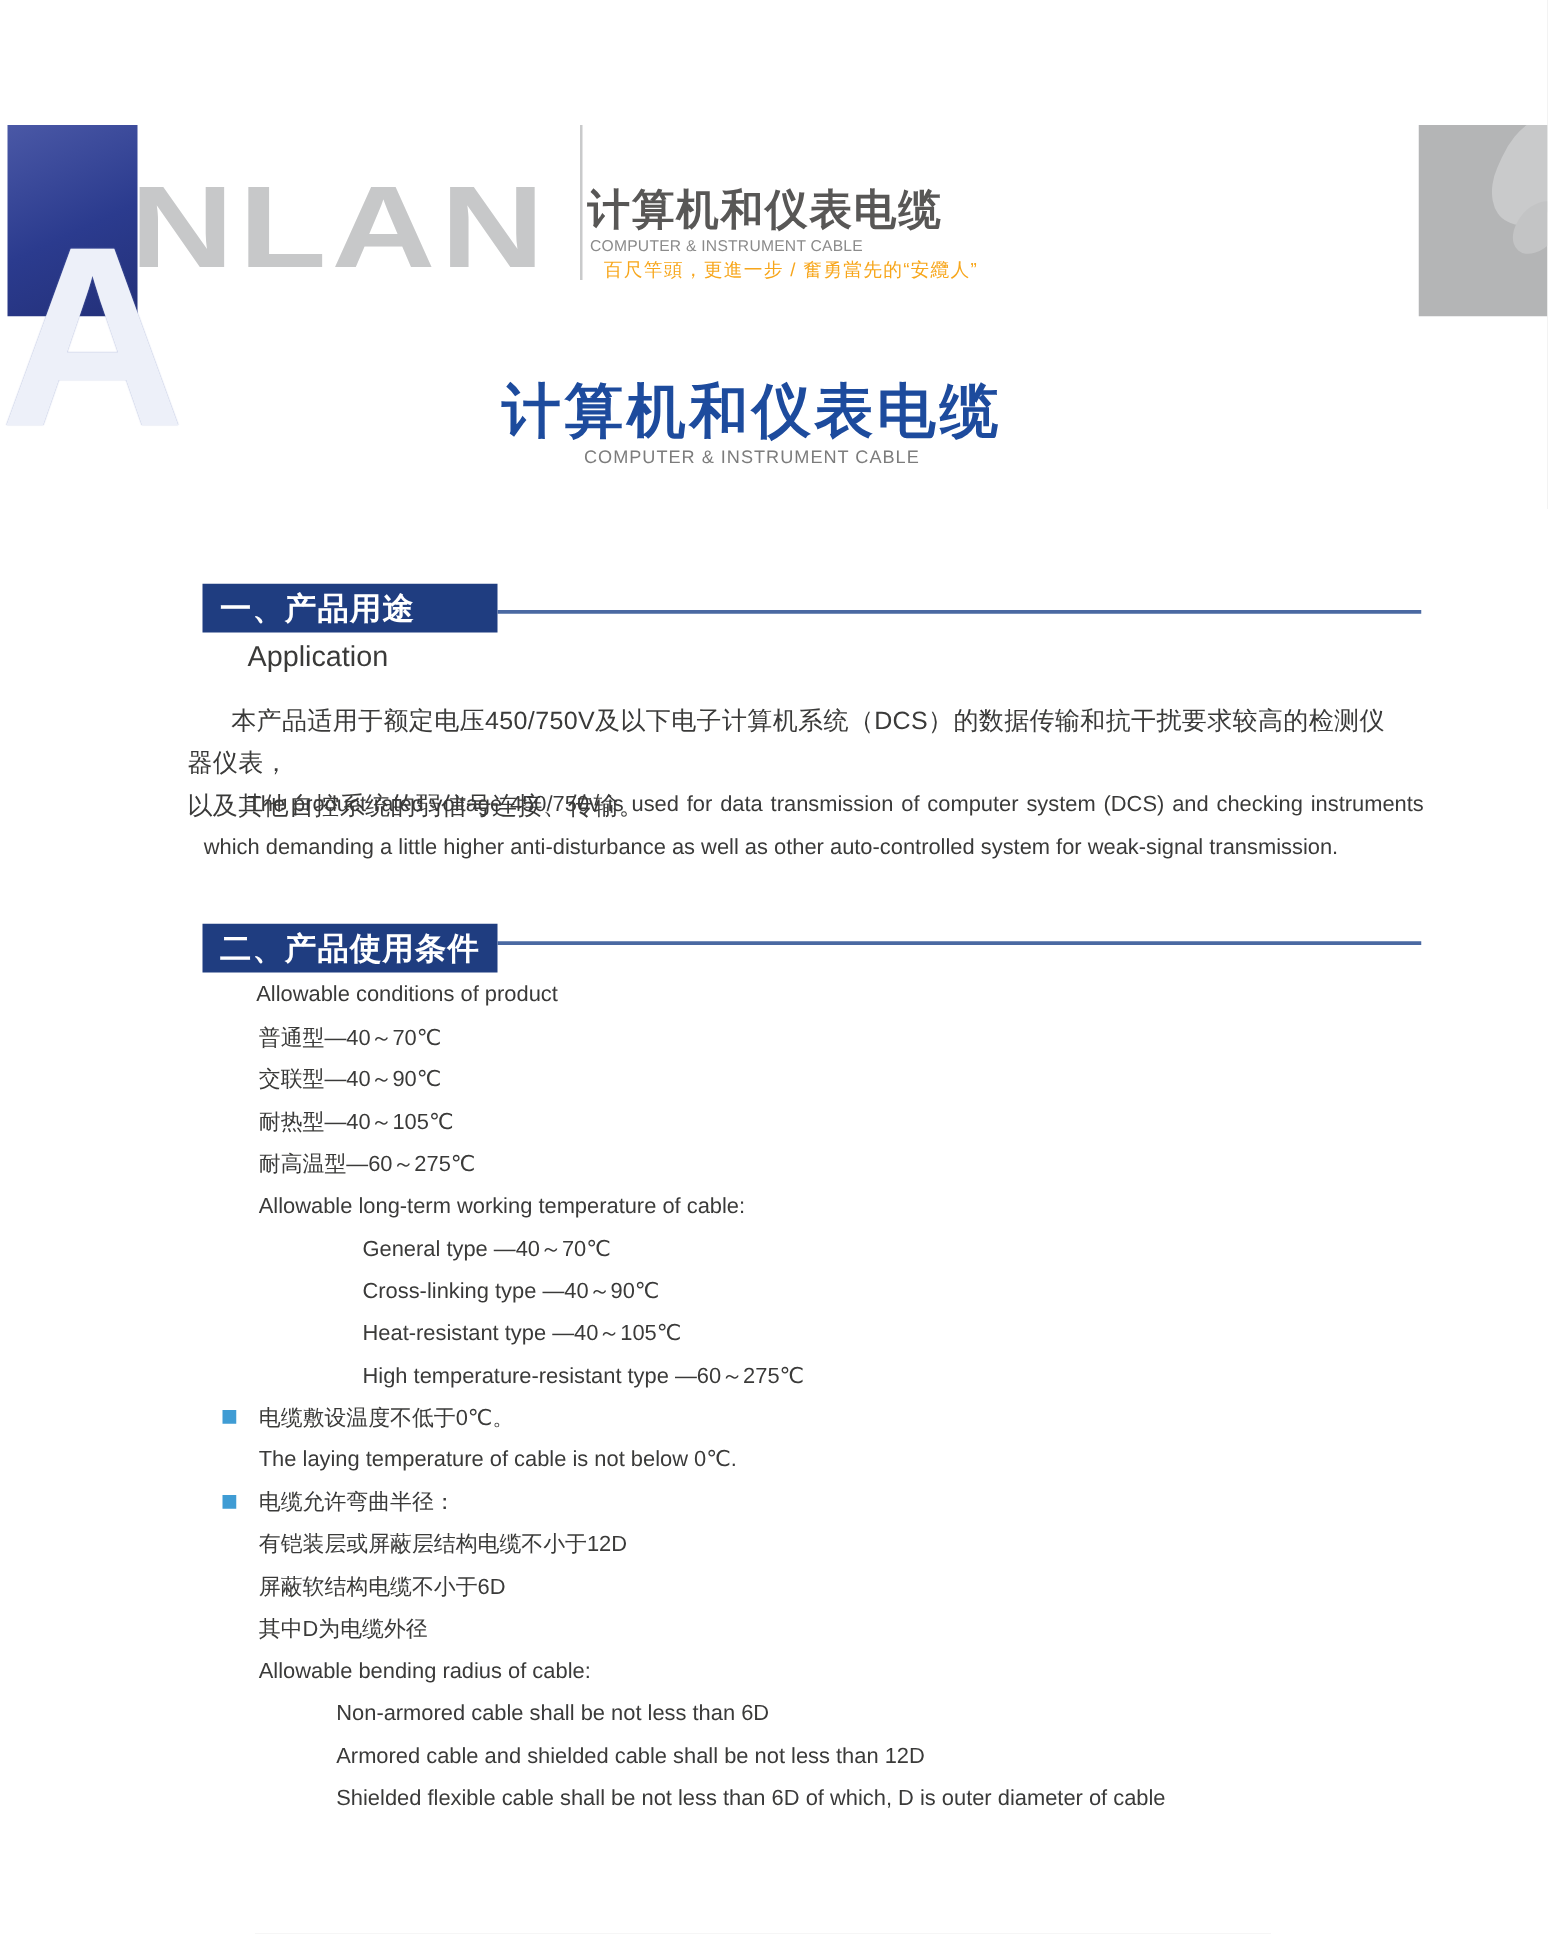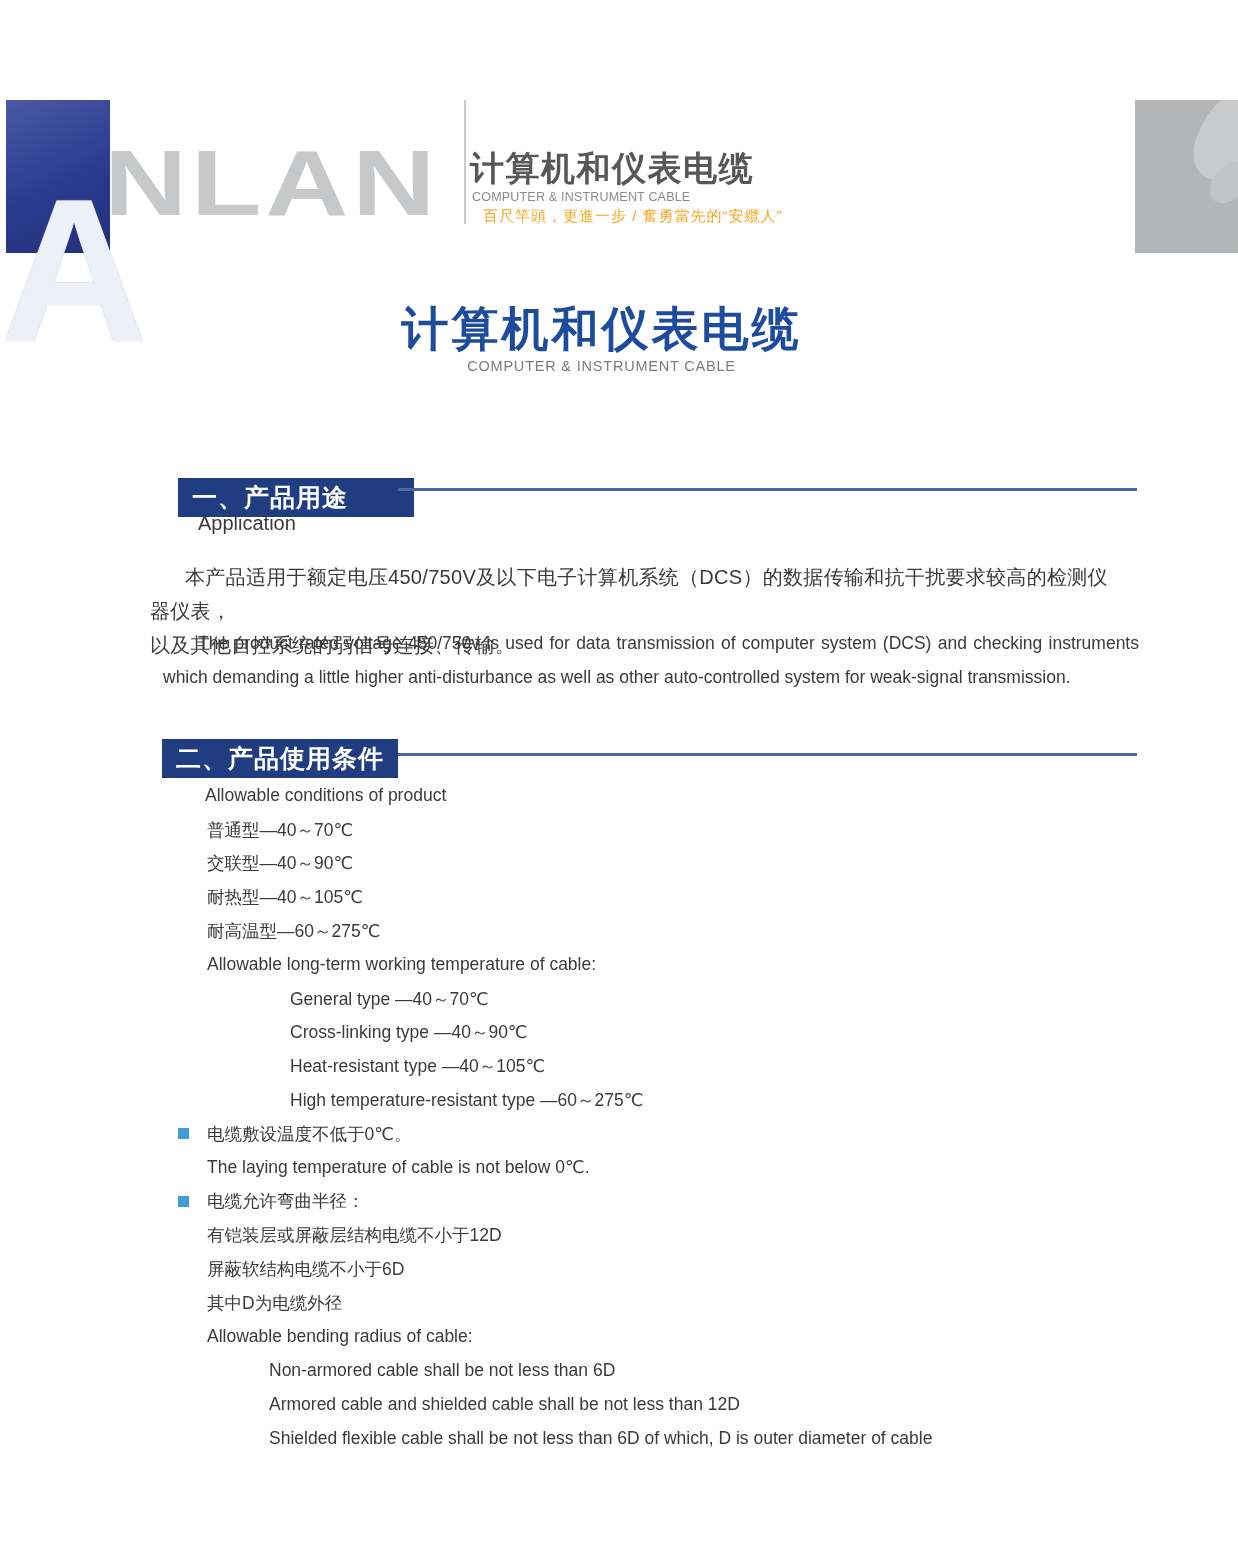--- a/index.html
+++ b/index.html
@@ -43,25 +43,25 @@
   .hero-sub   { position:absolute; left:0; top:358px; width:1203px; text-align:center; font-size:14.5px; color:#7c7c7c; letter-spacing:0.8px; }
 
   
   .sec-box {
     position:absolute; left:162px; width:236px; height:39px;
     background:#1f3d80; color:#ffffff; font-size:25px; font-weight:bold;
     letter-spacing:1px; display:flex; align-items:center; padding-left:14px;
     white-space:nowrap;
   }
   .sec-rule { position:absolute; left:398px; width:739px; height:3px; background:#4a69a2; }
-  #sec1-box  { top:478px;margin-left:16px; } #sec1-rule { top:488px; }
+  #sec1-box  { top:467px; } #sec1-rule { top:488px; }
   #sec2-box  { top:739px; } #sec2-rule { top:753px; }
 
   
-  .app-label { position:absolute; left:198px; top:512px; font-size:20px;text-align:center; }
+  .app-label { position:absolute; left:198px; top:512px; font-size:23px;text-align:center; }
   .para-zh { position:absolute; left:150px; top:560px; width:976px; font-size:20px; line-height:34px; letter-spacing:0.3px; }
   .para-zh .pline.first { text-indent:35px; }
   .para-en {
     position:absolute; left:163px; top:626px; width:976px;
     font-size:17.5px; line-height:34px; text-align:justify; text-indent:35px;
   }
 
   
   .s2-lines { position:absolute; left:163px; top:779px; width:1010px; font-size:17.5px; }
   .line { height:33.8px; display:flex; align-items:center; white-space:nowrap; }

